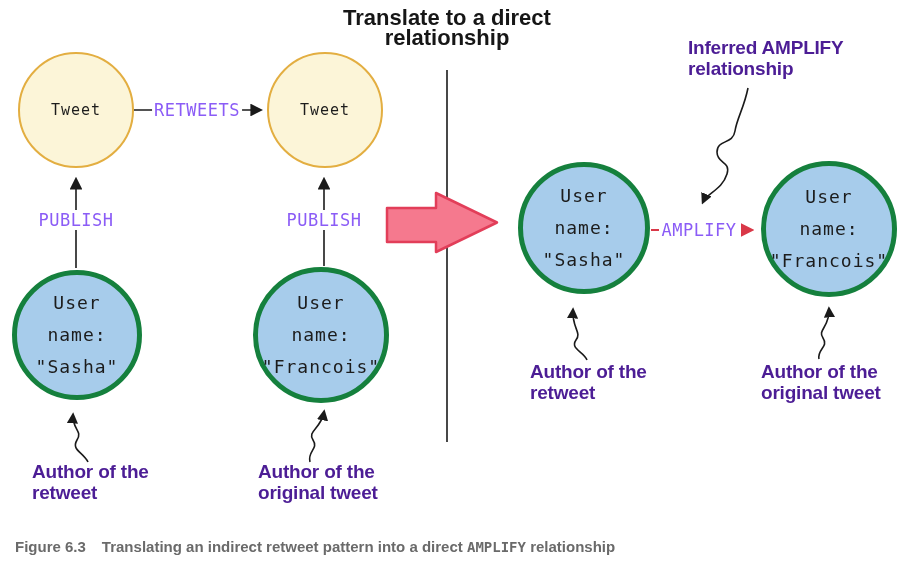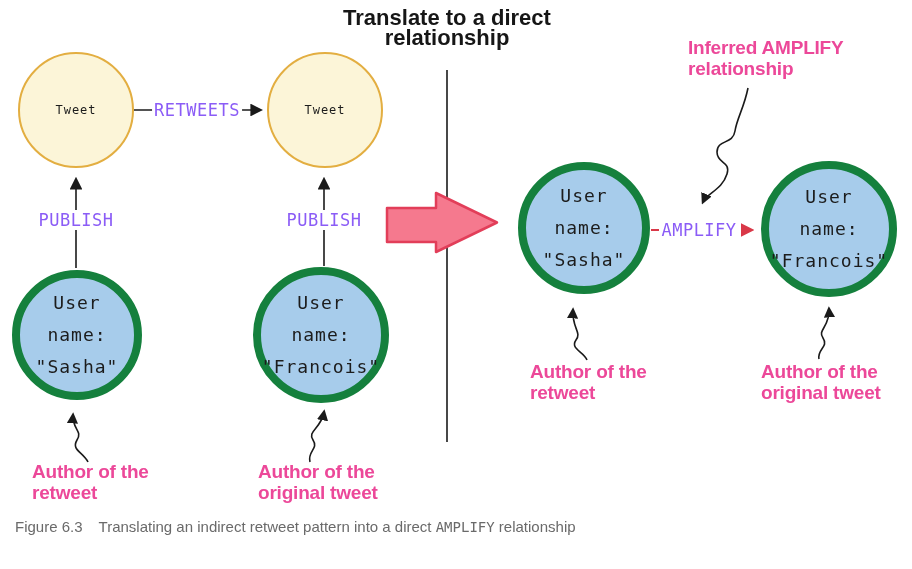--- a/index.html
+++ b/index.html
@@ -3,45 +3,45 @@
 <meta charset="utf-8">
 <style>
   html,body{margin:0;padding:0;background:#ffffff;}
   .stage{
     position:relative;width:912px;height:569px;background:#ffffff;overflow:hidden;
     font-family:"Liberation Sans",sans-serif;color:#1a1a1a;
   }
   svg.overlay{position:absolute;left:0;top:0;width:912px;height:569px;z-index:1;}
   .node{position:absolute;border-radius:50%;display:flex;align-items:center;justify-content:center;z-index:2;box-sizing:border-box;}
   .node-tweet{background:#fcf5d8;border:2px solid #e3ae41;}
-  .node-user{background:#a7cceb;border:8px solid #15803d;}
+  .node-user{background:#a7cceb;border:5px solid #15803d;}
   .node-label{
     font-family:"DejaVu Sans Mono","Liberation Mono",monospace;
     color:#1c1c1c;text-align:center;white-space:pre-line;
   }
-  .node-tweet .node-label{font-size:12px;letter-spacing:1px;}
+  .node-tweet .node-label{font-size:15px;letter-spacing:1px;}
   .node-user .node-label{font-size:18px;letter-spacing:1px;line-height:32px;}
   .rel-label{
     position:absolute;z-index:3;transform:translate(-50%,-50%);
     background:#ffffff;padding:0 2px;
     font-family:"DejaVu Sans Mono","Liberation Mono",monospace;
     font-size:17px;letter-spacing:.5px;color:#8b5cf6;white-space:nowrap;
   }
   .annotation{
     position:absolute;z-index:3;font-weight:bold;font-size:19px;line-height:21px;
-    letter-spacing:-.2px;color:#ec4899;white-space:pre-line;
+    letter-spacing:-.2px;color:#4c1d95;white-space:pre-line;
   }
   .diagram-title{
     position:absolute;z-index:3;left:447px;top:8px;transform:translateX(-50%);
     font-weight:bold;font-size:22px;line-height:20px;text-align:center;
     color:#161616;white-space:pre-line;
   }
   .caption{
-    position:absolute;z-index:3;left:15px;top:518px;
-    font-weight:normal;font-size:15px;color:#6a6a6a;white-space:nowrap;text-align:right;
+    position:absolute;z-index:3;left:15px;top:538px;
+    font-weight:bold;font-size:15px;color:#6a6a6a;white-space:nowrap;text-align:right;
   }
   .caption .fig-label{margin-right:16px;}
   .caption .code{font-family:"DejaVu Sans Mono","Liberation Mono",monospace;font-size:14px;}
 </style>
 </head>
 <body>
 
 <div class="stage">
 
   <svg class="overlay">

